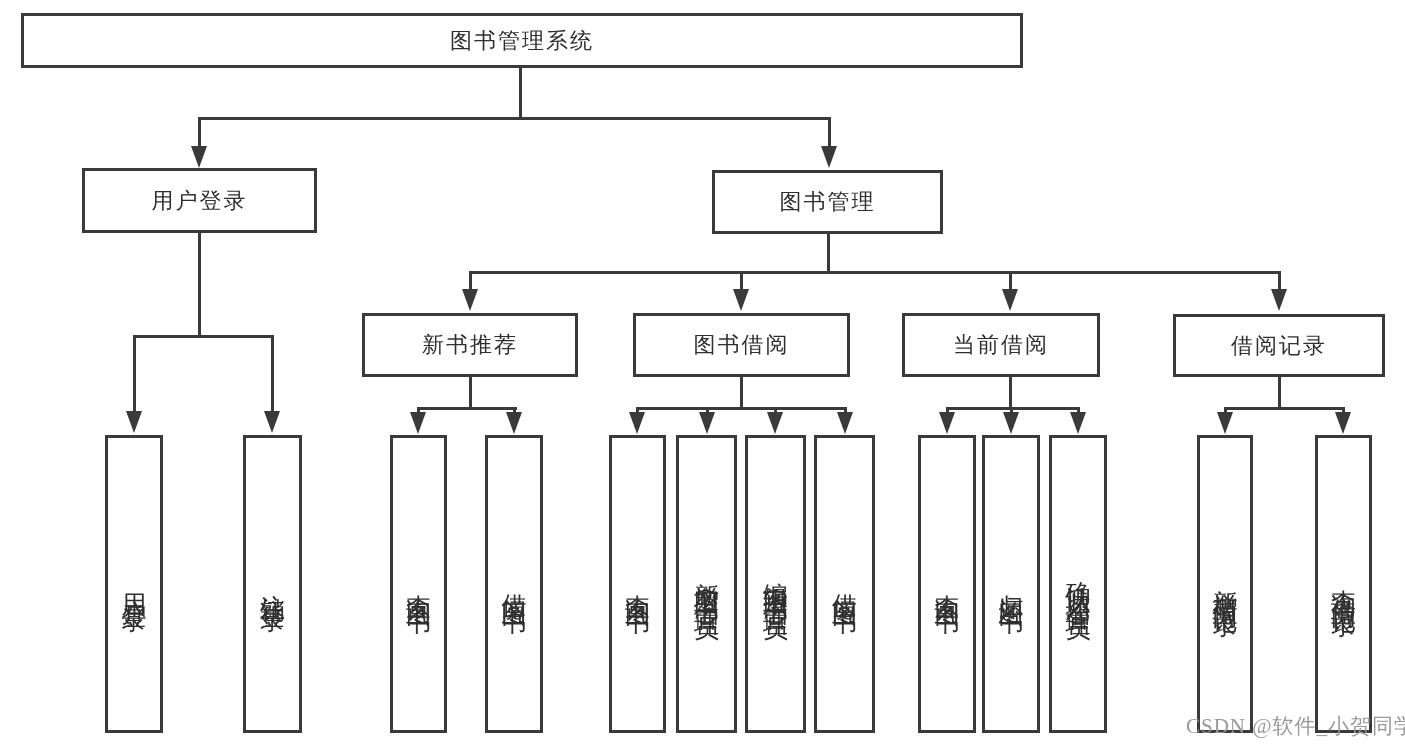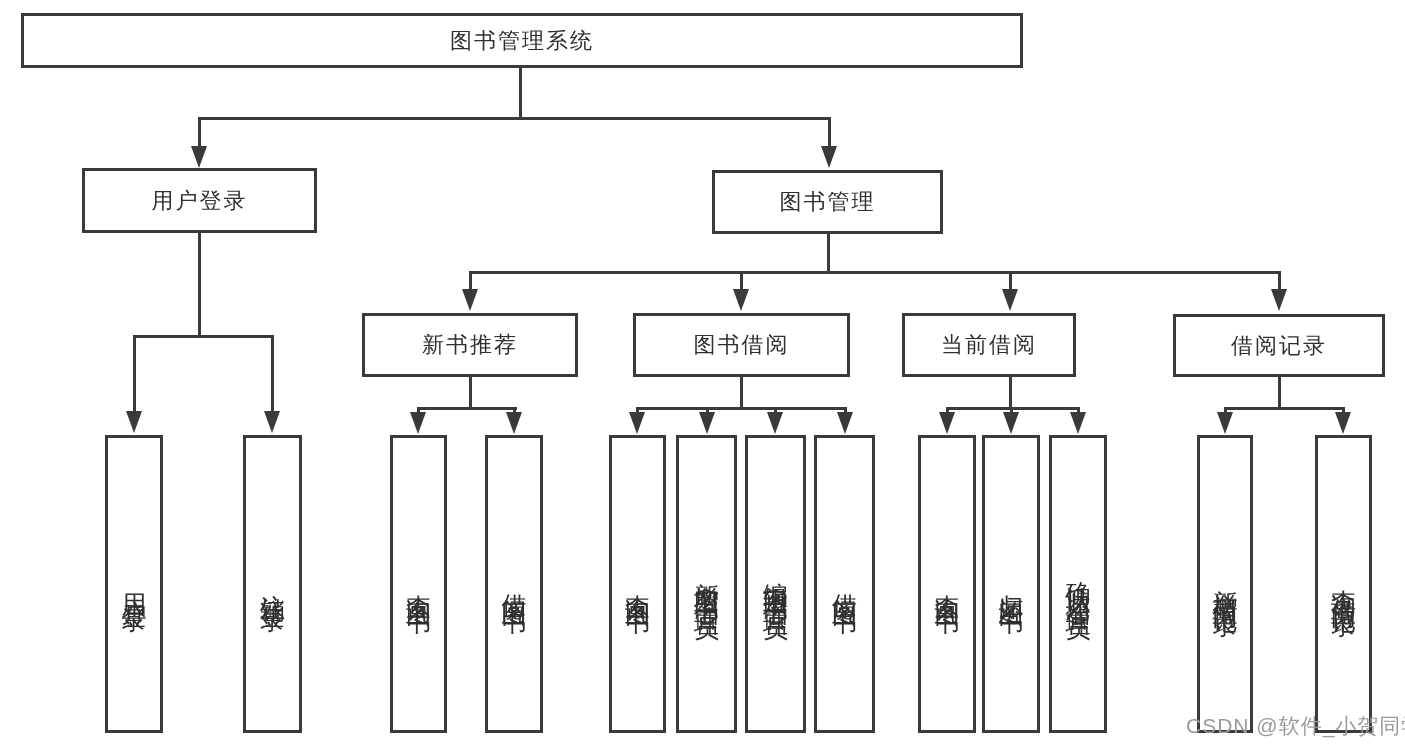--- a/index.html
+++ b/index.html
@@ -5,21 +5,21 @@
   :root{
     --line:#3a3a3a;
     --text:#2f2f2f;
     --watermark:#9a9a9a;
     --background:#ffffff;
   }
   html,body{margin:0;padding:0;background:var(--background);}
   #stage{
     position:relative;width:1405px;height:747px;overflow:hidden;
     background:var(--background);
-    font-family:Liberation Sans, sans-serif;
+    font-family:Liberation Serif, serif;
     color:var(--text);
     border-radius:13px;
   }
   .box{
     position:absolute;box-sizing:border-box;
     border:3px solid var(--line);background:#fff;
     display:flex;align-items:center;justify-content:center;
   }
   .hlabel{font-size:22px;letter-spacing:2px;line-height:1;white-space:nowrap;}
   .vlabel{
@@ -55,21 +55,21 @@
   </div>
 
   <div class="box" style="left:633px;top:313px;width:217px;height:64px">
     <span class="hlabel">图书借阅</span>
   </div>
 
   <div class="box" style="left:362px;top:313px;width:216px;height:64px">
     <span class="hlabel">新书推荐</span>
   </div>
 
-  <div class="box" style="left:902px;top:313px;width:174px;height:64px">
+  <div class="box" style="left:902px;top:313px;width:198px;height:64px">
     <span class="hlabel">当前借阅</span>
   </div>
 
   <div class="box" style="left:1173px;top:314px;width:212px;height:63px">
     <span class="hlabel">借阅记录</span>
   </div>
 
   <div class="box" style="left:105px;top:435px;width:58px;height:298px">
     <span class="vlabel">用户登录</span>
   </div>

